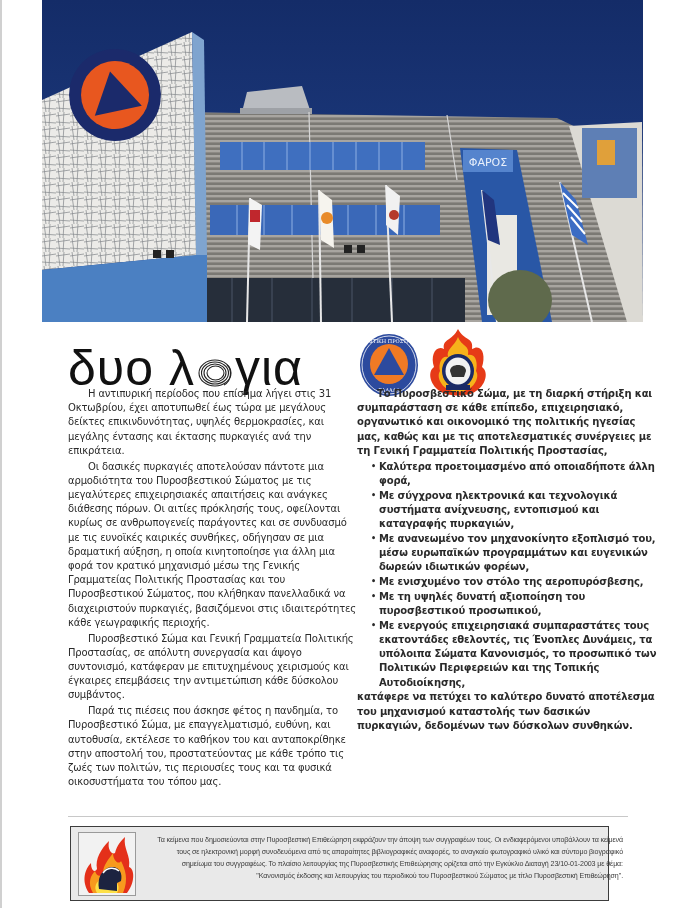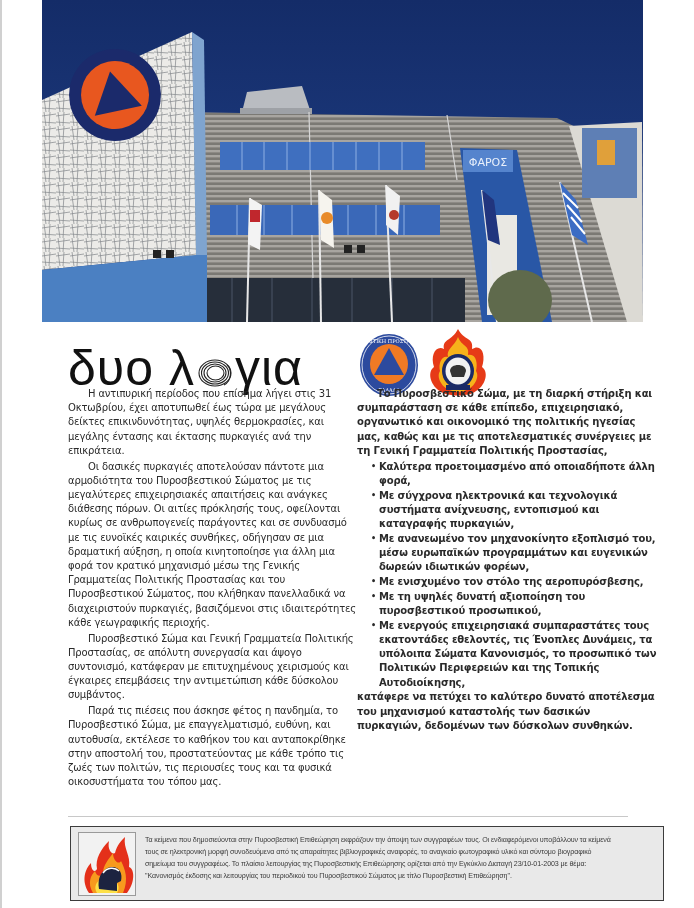--- a/index.html
+++ b/index.html
@@ -27,22 +27,22 @@
   .col-left { left: 68px; width: 290px; }
   .col-right { left: 357px; width: 300px; font-weight: bold; }
   .col p { text-indent: 20px; margin-bottom: 1.6px; }
   .col p.noindent { text-indent: 0; }
   .col ul { list-style: none; margin: 0 0 0 14px; }
   .col ul li { position: relative; padding-left: 8px; margin-bottom: 0.6px; }
   .col ul li::before { content: "\2022"; position: absolute; left: 0; top: 0; font-size: 8px; }
 
   
   .rule { position: absolute; left: 68px; top: 816px; width: 560px; height: 1px; background: #c8c8c8; }
-  .footer-box { position: absolute; left: 70px; top: 826px; width: 594px; height: 75px;
-                background: #e9e9e9; border: 1.5px solid #3c3c3c; }
+  .footer-box { position: absolute; left: 70px; top: 826px; width: 539px; height: 75px;
+                background: #e9e9e9; border: 1.5px solid #3c3c3c; text-align: right; }
   .footer-icon { position: absolute; left: 7px; top: 5px; width: 58px; height: 64px;
                  border: 1px solid #9a9a9a; background: #f2f2f2; overflow: hidden; }
   .footer-text { position: absolute; left: 74px; top: 7px; width: 478px;
                  font-family: "Liberation Sans", sans-serif; font-size: 7.1px; line-height: 12px;
                  color: #3a3a3a; letter-spacing: -0.1px; }
 </style>
 </head>
 <body>
 
 <div class="left-edge"></div>

